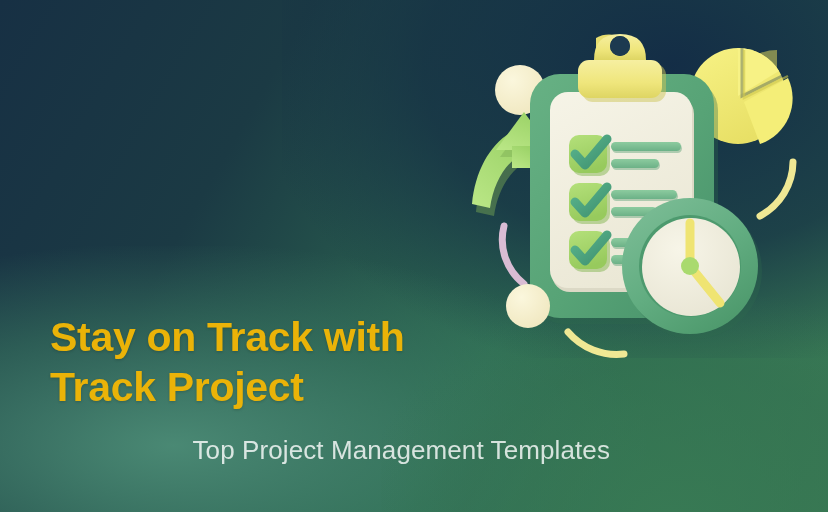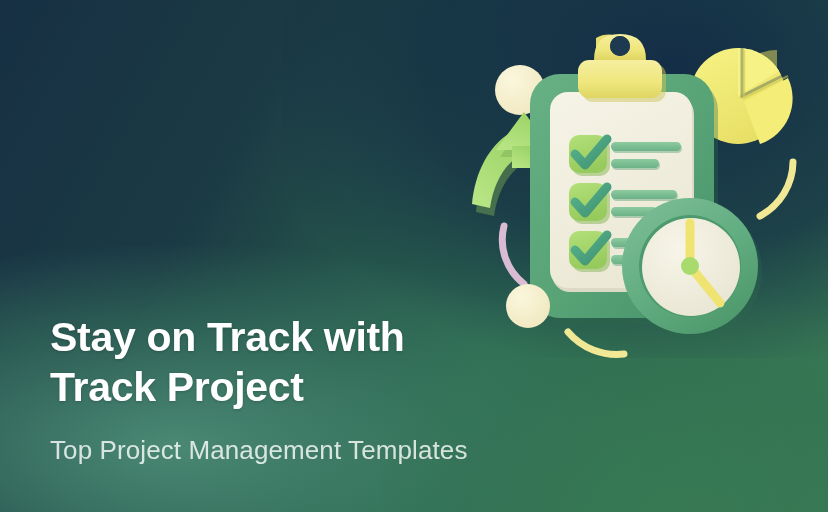--- a/index.html
+++ b/index.html
@@ -48,35 +48,36 @@
 
   
   .text-block {
     position: absolute;
     left: 50px;
     top: 312px;
     width: 560px;
   }
   .headline {
     margin: 0;
-    color: #ffffff;
+    color: #eab308;
     font-size: 41px;
     line-height: 50px;
     font-weight: bold;
     letter-spacing: -0.3px;
     text-shadow: 0 1px 3px rgba(0,0,0,0.18);
   }
   .headline .line { display: block; }
   .subhead {
     margin: 22px 0 0 0;
     color: rgba(255,255,255,0.80);
     font-size: 26px;
     line-height: 32px;
     font-weight: normal;
     letter-spacing: 0.1px;
+    text-align: right;
   }
 
   
   .illustration {
     position: absolute;
     left: 448px;
     top: 18px;
     width: 380px;
     height: 370px;
   }

